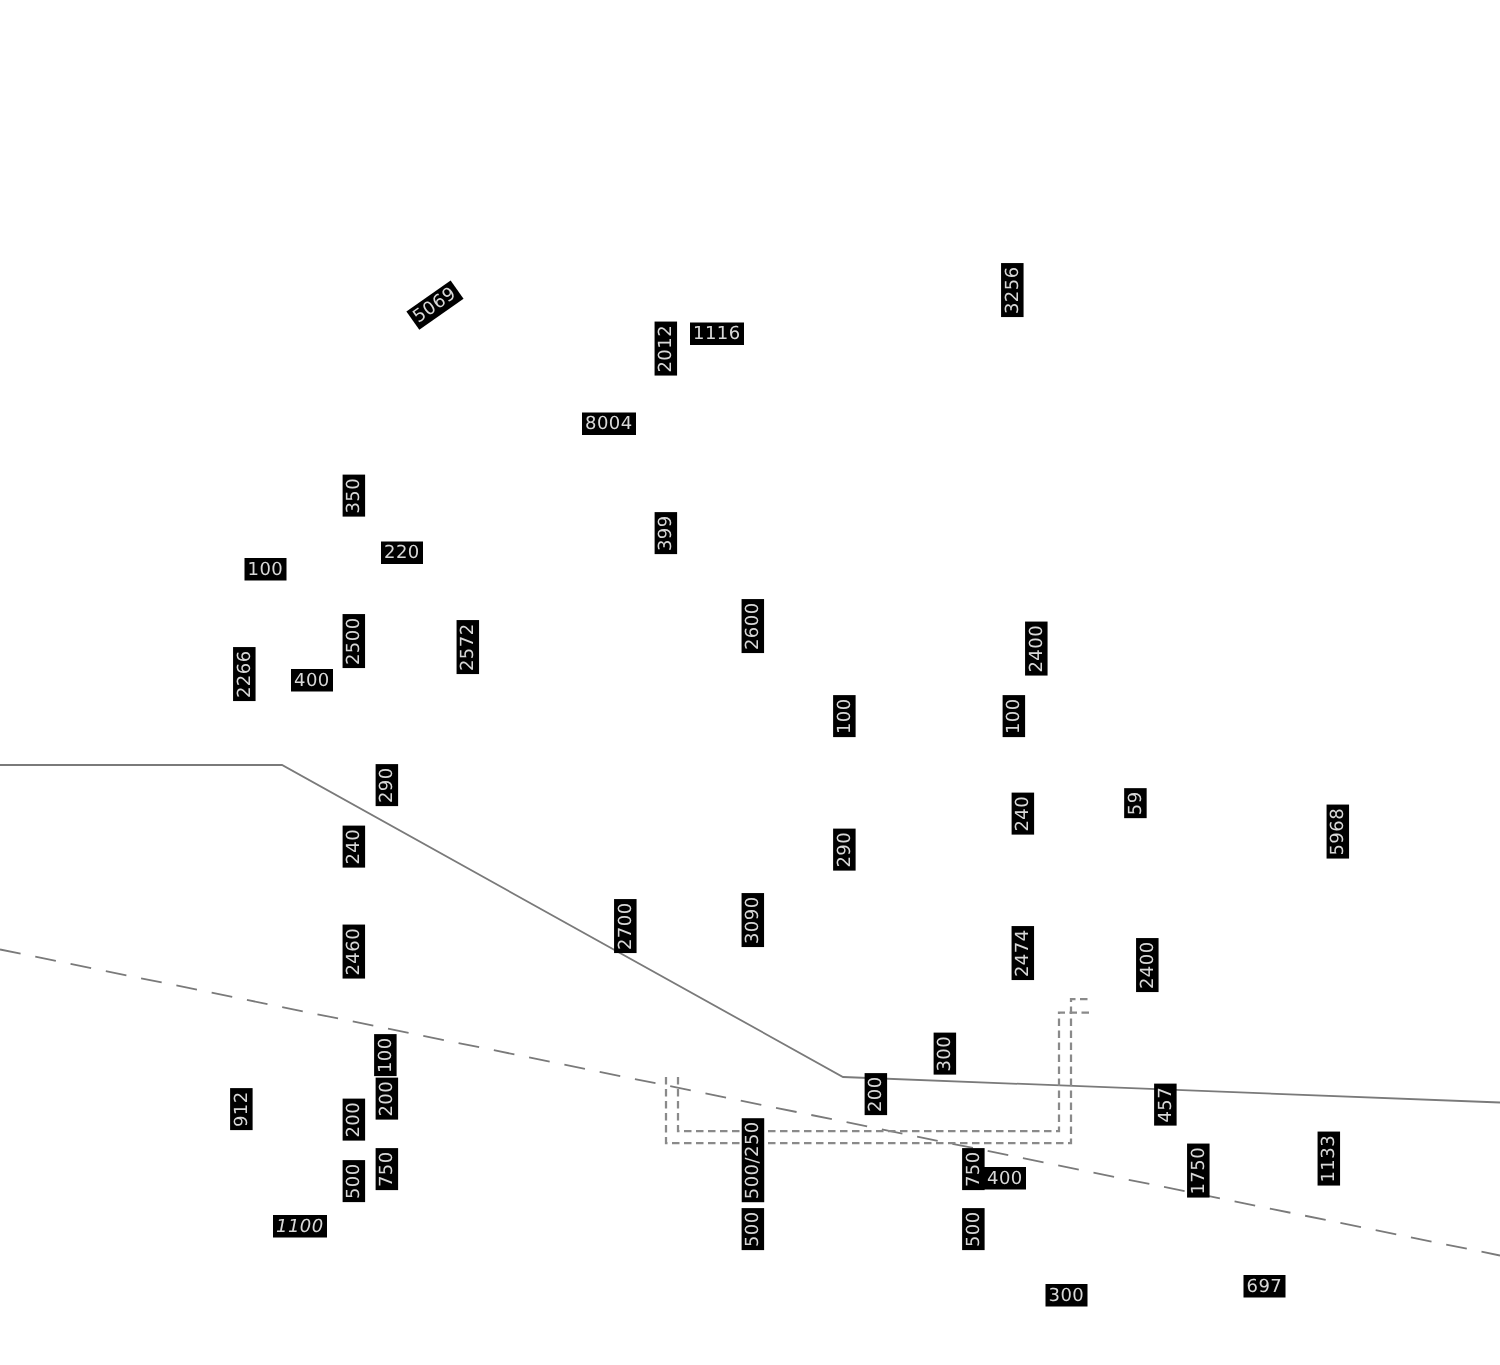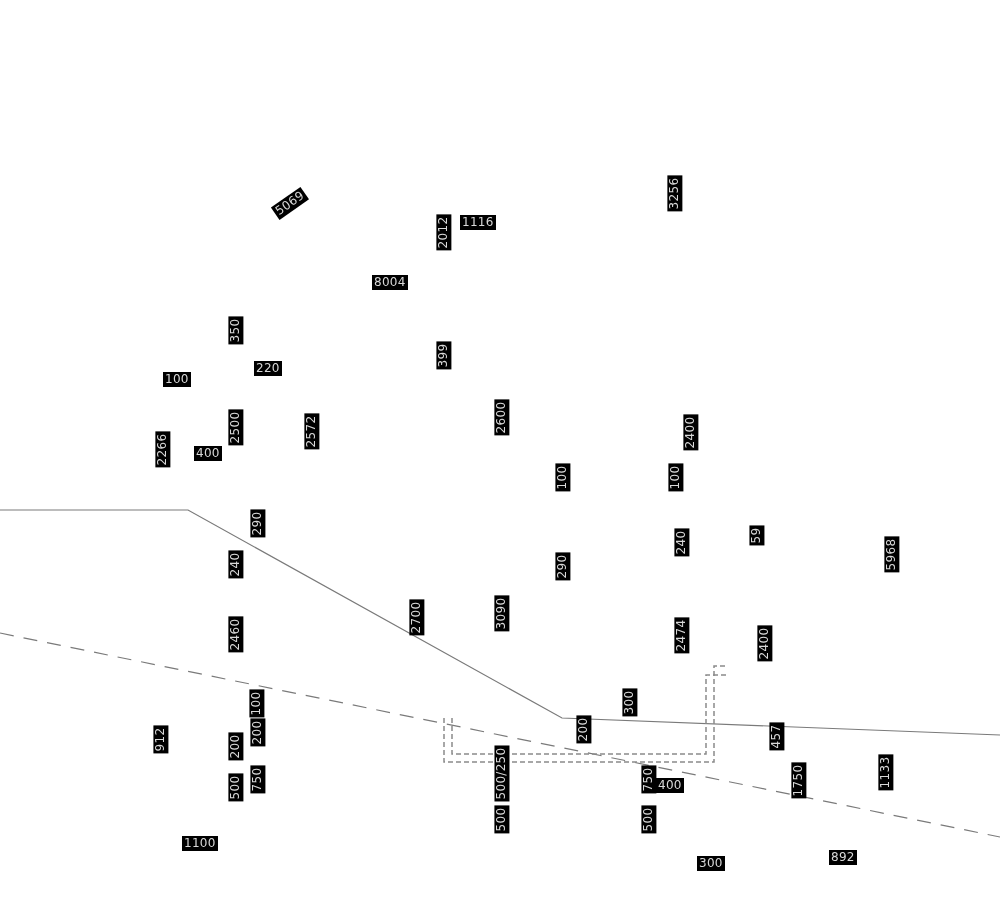--- a/index.html
+++ b/index.html
@@ -29,21 +29,21 @@
     <path id="ground" fill="none" stroke="#7a7a7a" stroke-width="1.2" d="M0,510 L188,510 L562,718 L1000,735"></path>
     <path id="refline" fill="none" stroke="#7a7a7a" stroke-width="1.2" stroke-dasharray="14,10" d="M0,633 L1000,837"></path>
     <path id="structOuter" fill="none" stroke="#8a8a8a" stroke-width="1.5" stroke-dasharray="5,3" d="M444,718 L444,762 L714,762 L714,666 L727,666"></path>
     <path id="structInner" fill="none" stroke="#8a8a8a" stroke-width="1.5" stroke-dasharray="5,3" d="M452,718 L452,754 L706,754 L706,675 L727,675"></path>
   </svg>
   <div id="labels">
       <div class="dim" style="left: 272px; top: 195.5px; transform: rotate(-35deg);">5069</div>
       <div class="dim" style="left: 426px; top: 224.5px; transform: rotate(-90deg);">2012</div>
       <div class="dim" style="left: 460px; top: 214.5px;">1116</div>
       <div class="dim" style="left: 657px; top: 185.5px; transform: rotate(-90deg);">3256</div>
-      <div class="dim" style="left: 372px; top: 274.5px;">8004</div>
+      <div class="dim" style="left: 388px; top: 274.5px;">8004</div>
       <div class="dim" style="left: 222px; top: 322.5px; transform: rotate(-90deg);">350</div>
       <div class="dim" style="left: 430px; top: 347.5px; transform: rotate(-90deg);">399</div>
       <div class="dim" style="left: 238px; top: 360.5px; margin-left: 16px;">220</div>
       <div class="dim" style="left: 163px; top: 371.5px;">100</div>
       <div class="dim" style="left: 218px; top: 419.5px; transform: rotate(-90deg);">2500</div>
       <div class="dim" style="left: 294px; top: 423.5px; transform: rotate(-90deg);">2572</div>
       <div class="dim" style="left: 484px; top: 409.5px; transform: rotate(-90deg);">2600</div>
       <div class="dim" style="left: 673px; top: 424.5px; transform: rotate(-90deg);">2400</div>
       <div class="dim" style="left: 145px; top: 441.5px; transform: rotate(-90deg);">2266</div>
       <div class="dim" style="left: 194px; top: 445.5px;">400</div>
@@ -69,17 +69,17 @@
       <div class="dim" style="left: 222px; top: 738.5px; transform: rotate(-90deg);">200</div>
       <div class="dim" style="left: 868px; top: 764.5px; transform: rotate(-90deg);">1133</div>
       <div class="dim" style="left: 474px; top: 765.5px; transform: rotate(-90deg);">500/250</div>
       <div class="dim" style="left: 635px; top: 771.5px; transform: rotate(-90deg);">750</div>
       <div class="dim" style="left: 656px; top: 777.5px;">400</div>
       <div class="dim" style="left: 244px; top: 771.5px; transform: rotate(-90deg);">750</div>
       <div class="dim" style="left: 781px; top: 772.5px; transform: rotate(-90deg);">1750</div>
       <div class="dim" style="left: 222px; top: 779.5px; transform: rotate(-90deg);">500</div>
       <div class="dim" style="left: 635px; top: 811.5px; transform: rotate(-90deg);">500</div>
       <div class="dim" style="left: 488px; top: 811.5px; transform: rotate(-90deg);">500</div>
-      <div class="dim" style="left: 182px; top: 836px;">1100</div>
-      <div class="dim" style="left: 829px; top: 849.5px;">892</div>
+      <div class="dim" style="left: 182px; top: 810px; font-style: italic;">1100</div>
+      <div class="dim" style="left: 829px; top: 849.5px;">697</div>
       <div class="dim" style="left: 697px; top: 855.5px;">300</div>
     </div>
 </div>
 
 </body></html>

